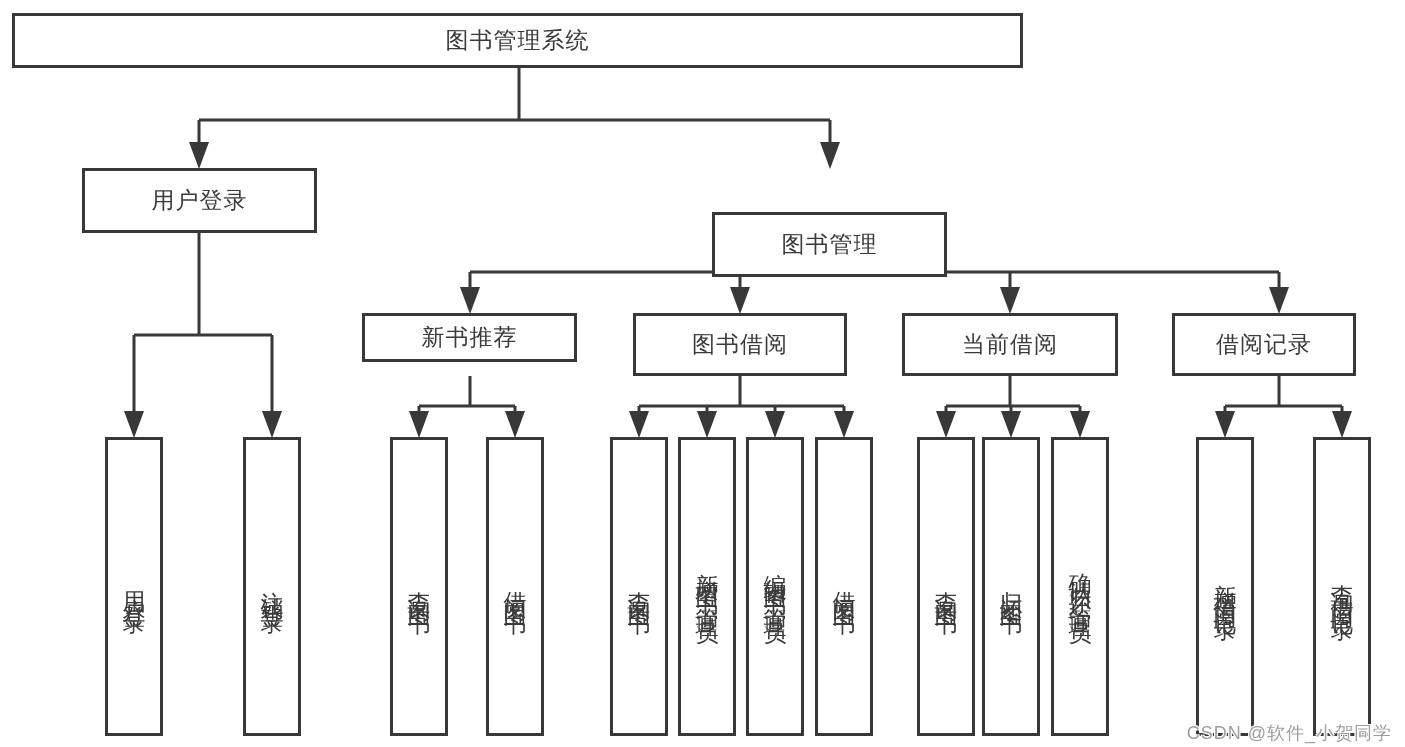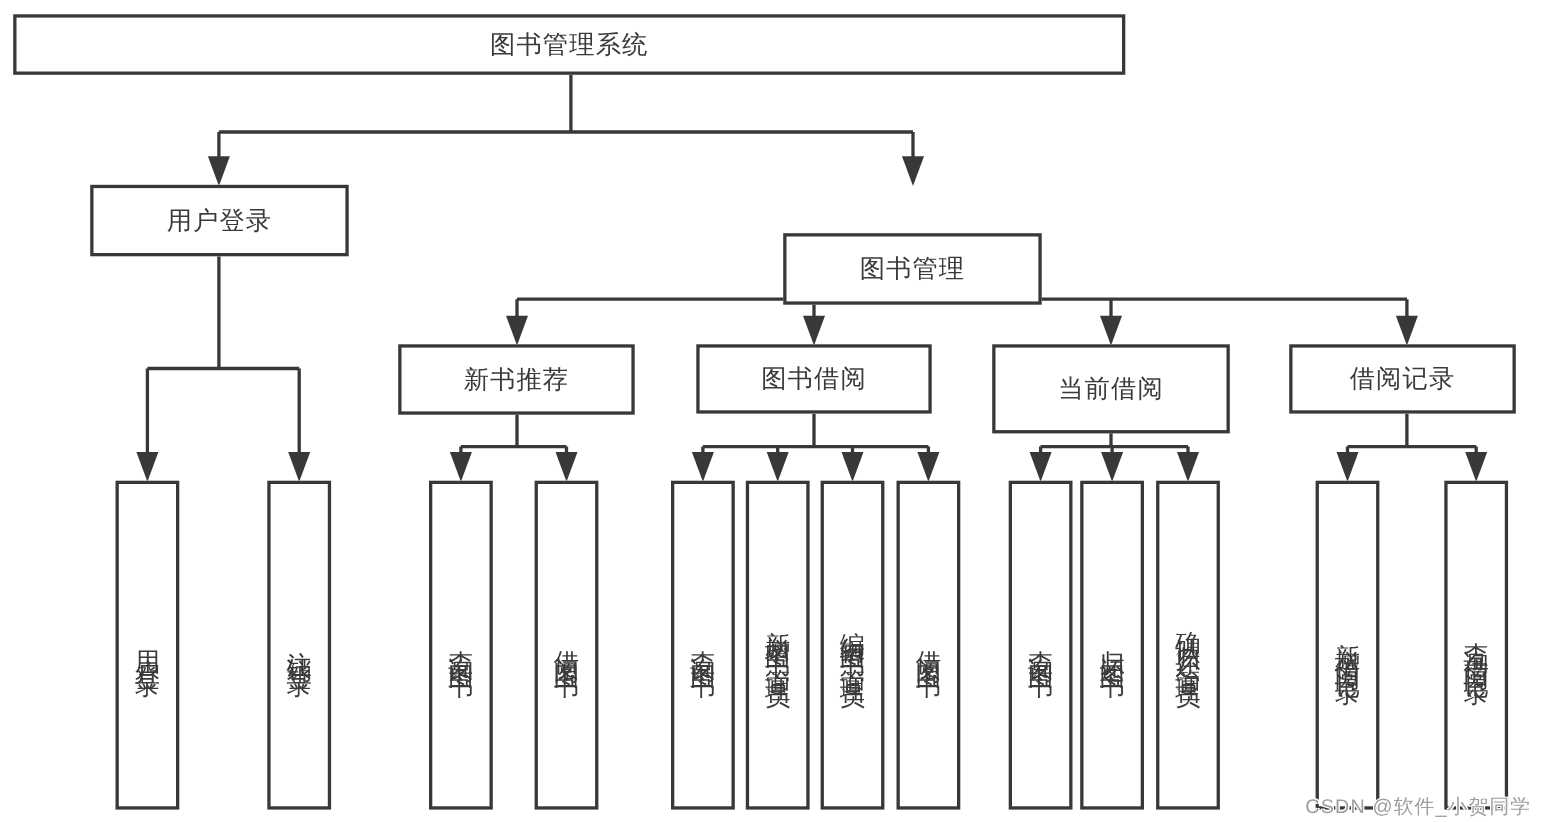--- a/index.html
+++ b/index.html
@@ -86,24 +86,24 @@
       <use href="#ah" x="1225" y="438"></use>
       <use href="#ah" x="1342" y="438"></use>
     </g>
   </svg>
 
   <div class="box hbox" style="left:12px;top:13px;width:1011px;height:55px;">图书管理系统</div>
 
   <div class="box hbox" style="left:82px;top:168px;width:235px;height:65px;">用户登录</div>
   <div class="box hbox" style="left:712px;top:168px;width:235px;height:65px;margin-top:44px;">图书管理</div>
 
-  <div class="box hbox" style="left:362px;top:313px;width:215px;height:64px;">新书推荐</div>
+  <div class="box hbox" style="left:362px;top:313px;width:215px;height:49px;">新书推荐</div>
   <div class="box hbox" style="left:633px;top:313px;width:214px;height:63px;font-family:Liberation Mono, monospace;">图书借阅</div>
-  <div class="box hbox" style="left:902px;top:313px;width:216px;height:81px;">当前借阅</div>
-  <div class="box hbox" style="left:1172px;top:313px;width:206px;height:63px;">借阅记录</div>
+  <div class="box hbox" style="left:902px;top:313px;width:216px;height:63px;">当前借阅</div>
+  <div class="box hbox" style="left:1172px;top:313px;width:184px;height:63px;">借阅记录</div>
 
   <div class="box vbox" style="left:105px;top:437px;width:58px;height:299px;">用户登录</div>
   <div class="box vbox" style="left:243px;top:437px;width:58px;height:299px;">注销登录</div>
 
   <div class="box vbox" style="left:390px;top:437px;width:58px;height:299px;">查询图书</div>
   <div class="box vbox" style="left:486px;top:437px;width:58px;height:299px;">借阅图书</div>
 
   <div class="box vbox" style="left:610px;top:437px;width:58px;height:299px;">查询图书</div>
   <div class="box vbox" style="left:678px;top:437px;width:58px;height:299px;">新增图书（管理员）</div>
   <div class="box vbox" style="left:746px;top:437px;width:58px;height:299px;">编辑图书（管理员）</div>

